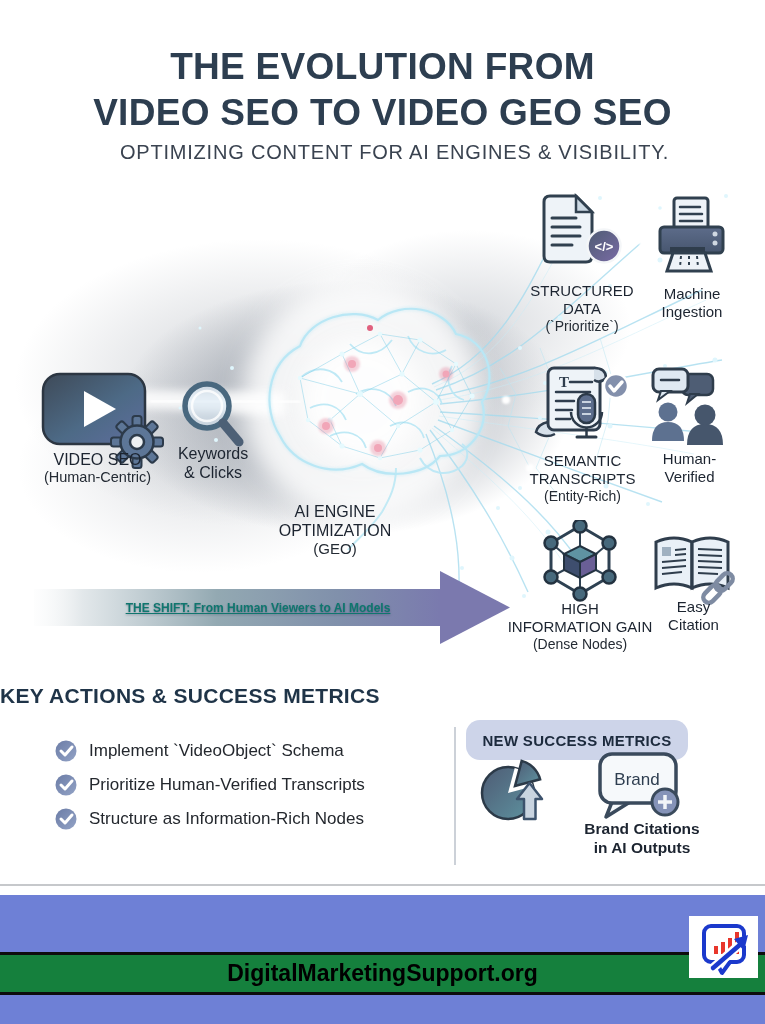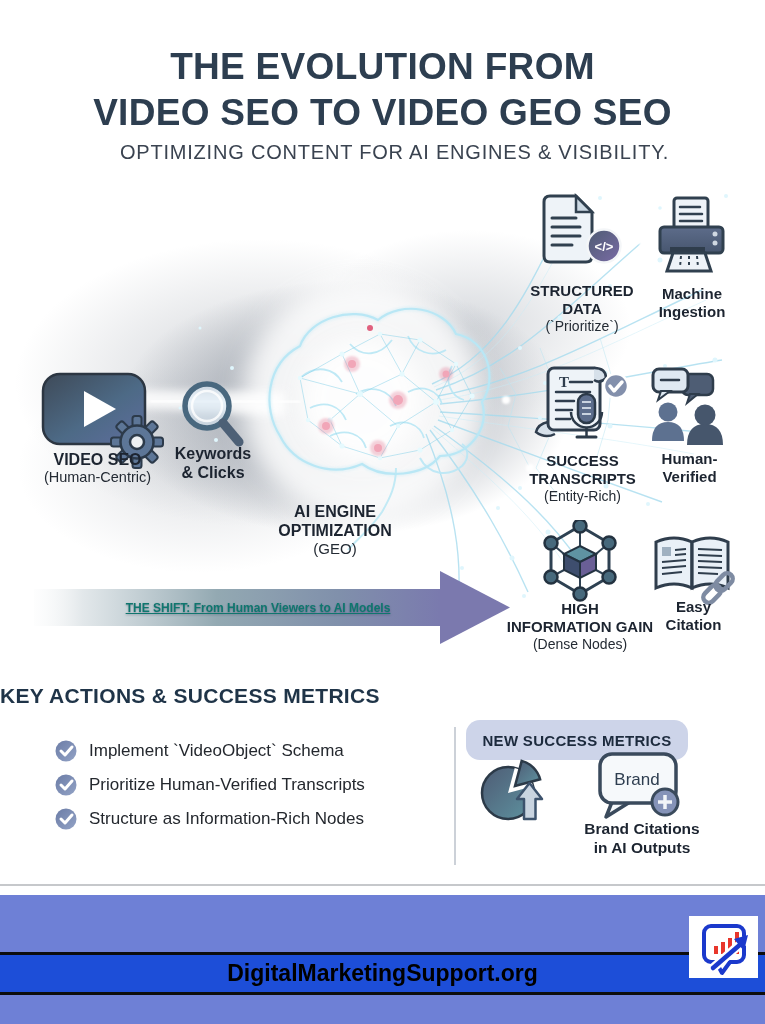--- a/index.html
+++ b/index.html
@@ -18,21 +18,21 @@
     background:
       radial-gradient(ellipse 300px 170px at 345px 240px, rgba(146,153,163,.70) 0%, rgba(163,169,178,.55) 45%, rgba(255,255,255,0) 75%),
       radial-gradient(ellipse 340px 200px at 260px 215px, rgba(158,164,173,.50) 0%, rgba(255,255,255,0) 72%),
       radial-gradient(ellipse 230px 140px at 470px 160px, rgba(166,172,181,.45) 0%, rgba(255,255,255,0) 70%),
       radial-gradient(ellipse 260px 150px at 200px 300px, rgba(170,175,183,.35) 0%, rgba(255,255,255,0) 70%);}
   .stage>svg.bg{position:absolute;left:0;top:0;}
   .icon{position:absolute;}
 
   .lbl{position:absolute;text-align:center;color:#1c2430;line-height:1.2;}
   .lbl span{display:block;}
-  .b{font-weight:bold;}
+  .b{font-weight:normal;}
   .big .b{font-size:16px;}
   .big .r{font-size:14.5px;color:#242b34;}
   .mid .b{font-size:15px;}
   .mid .r{font-size:14px;color:#242b34;}
 
   
   .shift{left:28px;top:566px;width:482px;height:83px;}
   .shift-label{position:absolute;left:48px;top:23px;width:364px;height:37px;
       display:flex;align-items:center;justify-content:center;color:#0f766e;
       font-weight:bold;font-size:12px;text-shadow:0 1px 2px rgba(20,30,60,.35);white-space:nowrap;text-decoration:underline;}
@@ -49,21 +49,21 @@
       font-weight:bold;font-size:15px;color:#1c2a3d;letter-spacing:.3px;}
   .metric-lbl{position:absolute;text-align:center;font-weight:bold;font-size:15.5px;
       color:#1c2430;line-height:1.22;}
   .metric-lbl span{display:block;}
 
   
   .hairline{left:0;top:884px;width:765px;height:2px;background:#c6c8cb;}
   .footer-band{left:0;top:895px;width:765px;height:129px;background:#6e80d6;}
   .rule{left:0;width:765px;height:3px;background:#0d0d0d;z-index:2;}
   .rule1{top:952px;} .rule2{top:992px;}
-  .white-strip{left:0;top:955px;width:765px;height:37px;background:#1d4ed8;z-index:1;
+  .white-strip{left:0;top:955px;width:765px;height:37px;background:#15803d;z-index:1;
       display:flex;align-items:center;justify-content:center;}
   .site{font-weight:bold;font-size:23px;color:#000;}
   .logo-box{left:689px;top:916px;width:69px;height:62px;background:#fff;z-index:5;}
 </style>
 </head>
 <body>
 
 <div class="page">
 
   <div class="abs title">
@@ -359,21 +359,21 @@
           <line x1="48" y1="48" x2="57" y2="48"></line>
           <line x1="48" y1="54" x2="57" y2="54"></line>
         </g>
       <path d="M37,52 a15.5,15.5 0 0 0 31,0" fill="none" stroke="#2c3a49" stroke-width="2.5"></path>
       <line x1="52.5" y1="68" x2="52.5" y2="76" stroke="#2c3a49" stroke-width="2.5"></line>
       <line x1="43" y1="77" x2="62" y2="77" stroke="#2c3a49" stroke-width="3" stroke-linecap="round"></line>
       <circle cx="82" cy="26" r="12" fill="#8390ac" stroke="#ffffff" stroke-width="2.5"></circle>
       <path d="M76,26 l4,5 l8,-9" fill="none" stroke="#ffffff" stroke-width="3.5" stroke-linecap="round" stroke-linejoin="round"></path>
     </svg>
     <div class="lbl mid" style="left:505px;top:284px;width:155px">
-      <span class="b">SUCCESS</span>
+      <span class="b">SEMANTIC</span>
       <span class="b">TRANSCRIPTS</span>
       <span class="r">(Entity-Rich)</span>
     </div>
 
     <svg class="icon" style="left:646px;top:197px" width="84" height="82" viewBox="0 0 84 82">
       <rect x="36" y="9" width="31" height="21" rx="6" fill="#4e5d74" stroke="#2f3d4c" stroke-width="2.5"></rect>
       <polygon points="44,29 41,38 52,29" fill="#4e5d74" stroke="#2f3d4c" stroke-width="2"></polygon>
       <rect x="7" y="4" width="35" height="23" rx="6" fill="#dfe9f2" stroke="#2f3d4c" stroke-width="3"></rect>
       <polygon points="15,26 12,35 24,26" fill="#dfe9f2" stroke="#2f3d4c" stroke-width="2"></polygon>
       <line x1="15" y1="15" x2="33" y2="15" stroke="#2f3d4c" stroke-width="2.5" stroke-linecap="round"></line>

